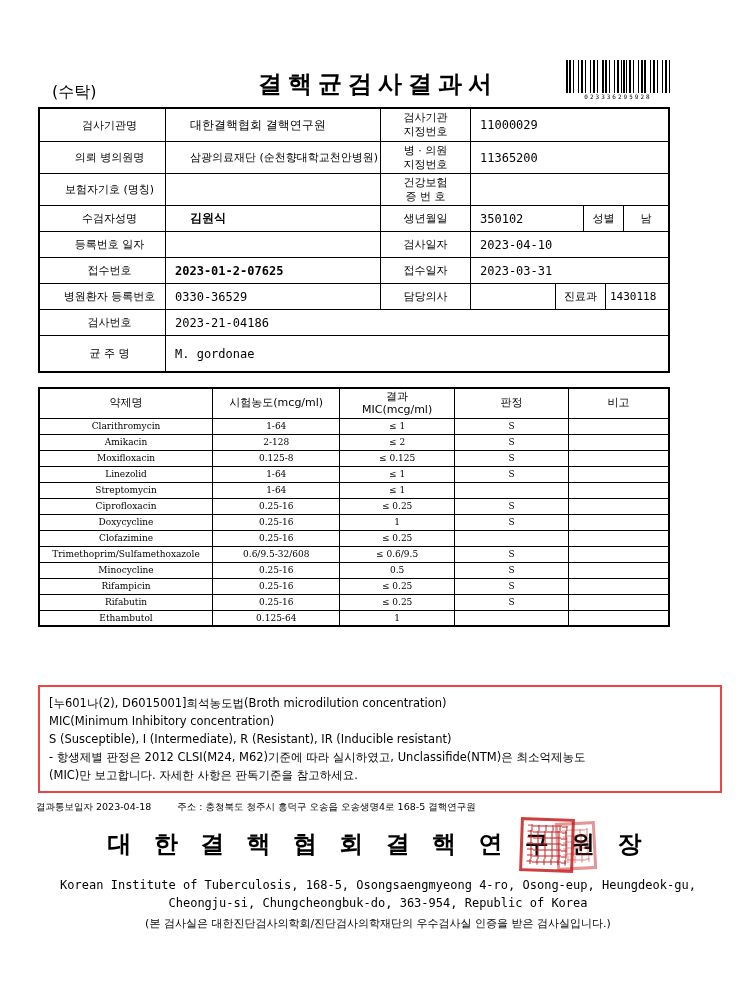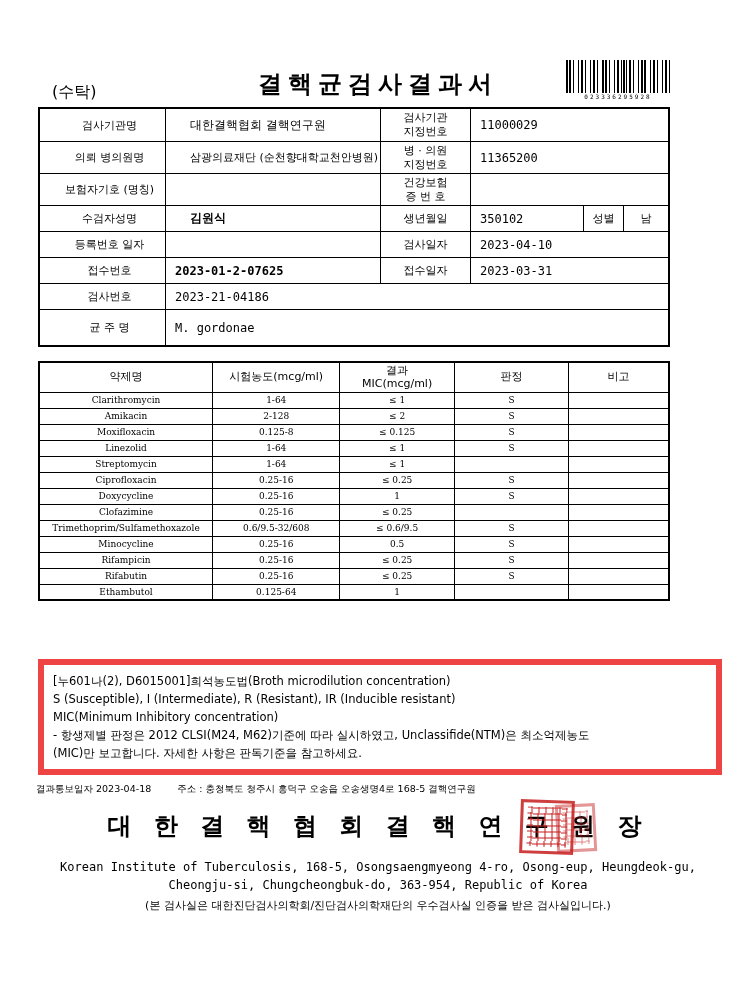--- a/index.html
+++ b/index.html
@@ -34,21 +34,21 @@
   .pre { white-space:pre-line; line-height:1.25; }
 
   
   .results { width:632px; margin:14px 0 0 38px; border-collapse:collapse;
              border:2px solid #000; table-layout:fixed; }
   .results th, .results td { border:1px solid #000; text-align:center; overflow:hidden; }
   .results th { font-size:11px; font-weight:normal; height:30px; }
   .results td { font-size:9px; height:16px; font-family:"DejaVu Serif",serif; padding:0 2px; }
 
   
-  .note { width:684px; margin:58px 0 0 38px; border:6px solid #ef4444;
+  .note { width:684px; margin:58px 0 0 38px; border:2px solid #ef4444;
           padding:7px 9px; font-size:11.5px; line-height:18px; }
 
   
   .footer1 { display:flex; justify-content:space-between; width:690px;
              margin:38px 0 0 36px; font-size:9.5px; }
   .footer2 { display:flex; width:690px; margin:8px 0 0 36px; font-size:9.5px; gap:26px; }
   .org-line { position:relative; text-align:center; margin-top:14px;
               font-size:24px; font-weight:bold; letter-spacing:7px; }
   .seal { position:absolute; left:520px; top:-10px; width:54px; height:54px;
           border:3px solid rgba(198,30,30,.85); padding:4px; transform:rotate(2deg);
@@ -109,20 +109,28 @@
       <div class="ic lbl" style="width:125px">등록번호 일자</div>
       <div class="ic val" style="width:215px"></div>
       <div class="ic lbl" style="width:90px">검사일자</div>
       <div class="ic val" style="width:198px">2023-04-10</div>
     </div>
     <div class="irow" style="height:26px">
       <div class="ic lbl" style="width:125px">접수번호</div>
       <div class="ic val b" style="width:215px">2023-01-2-07625</div>
       <div class="ic lbl" style="width:90px">접수일자</div>
       <div class="ic val" style="width:198px">2023-03-31</div>
+    </div>
+    <div class="irow" style="height:26px">
+      <div class="ic lbl" style="width:125px">병원환자 등록번호</div>
+      <div class="ic val" style="width:215px">0330-36529</div>
+      <div class="ic lbl" style="width:90px">담당의사</div>
+      <div class="ic val" style="width:85px"></div>
+      <div class="ic lbl" style="width:50px">진료과</div>
+      <div class="ic val" style="width:63px;padding-left:4px;font-size:11px">1430118</div>
     </div>
     <div class="irow" style="height:26px">
       <div class="ic lbl" style="width:125px">검사번호</div>
       <div class="ic val" style="width:503px">2023-21-04186</div>
     </div>
     <div class="irow" style="height:36px">
       <div class="ic lbl" style="width:125px">균 주 명</div>
       <div class="ic val" style="width:503px">M. gordonae</div>
     </div>
   </div>
@@ -235,22 +243,22 @@
           <td>0.125-64</td>
           <td>1</td>
           <td></td>
           <td></td>
         </tr>
       </tbody>
   </table>
 
   <div class="note">
     <div>[누601나(2), D6015001]희석농도법(Broth microdilution concentration)</div>
+    <div>MIC(Minimum Inhibitory concentration)</div>
     <div>S (Susceptible), I (Intermediate), R (Resistant), IR (Inducible resistant)</div>
-    <div>MIC(Minimum Inhibitory concentration)</div>
     <div>- 항생제별 판정은 2012 CLSI(M24, M62)기준에 따라 실시하였고, Unclassifide(NTM)은 최소억제농도</div>
     <div>(MIC)만 보고합니다. 자세한 사항은 판독기준을 참고하세요.</div>
   </div>
 
   <div class="footer2">
     <span>결과통보일자  2023-04-18</span>
     <span>주소 : 충청북도 청주시 흥덕구 오송읍 오송생명4로 168-5 결핵연구원</span>
   </div>
 
   <div class="org-line">

